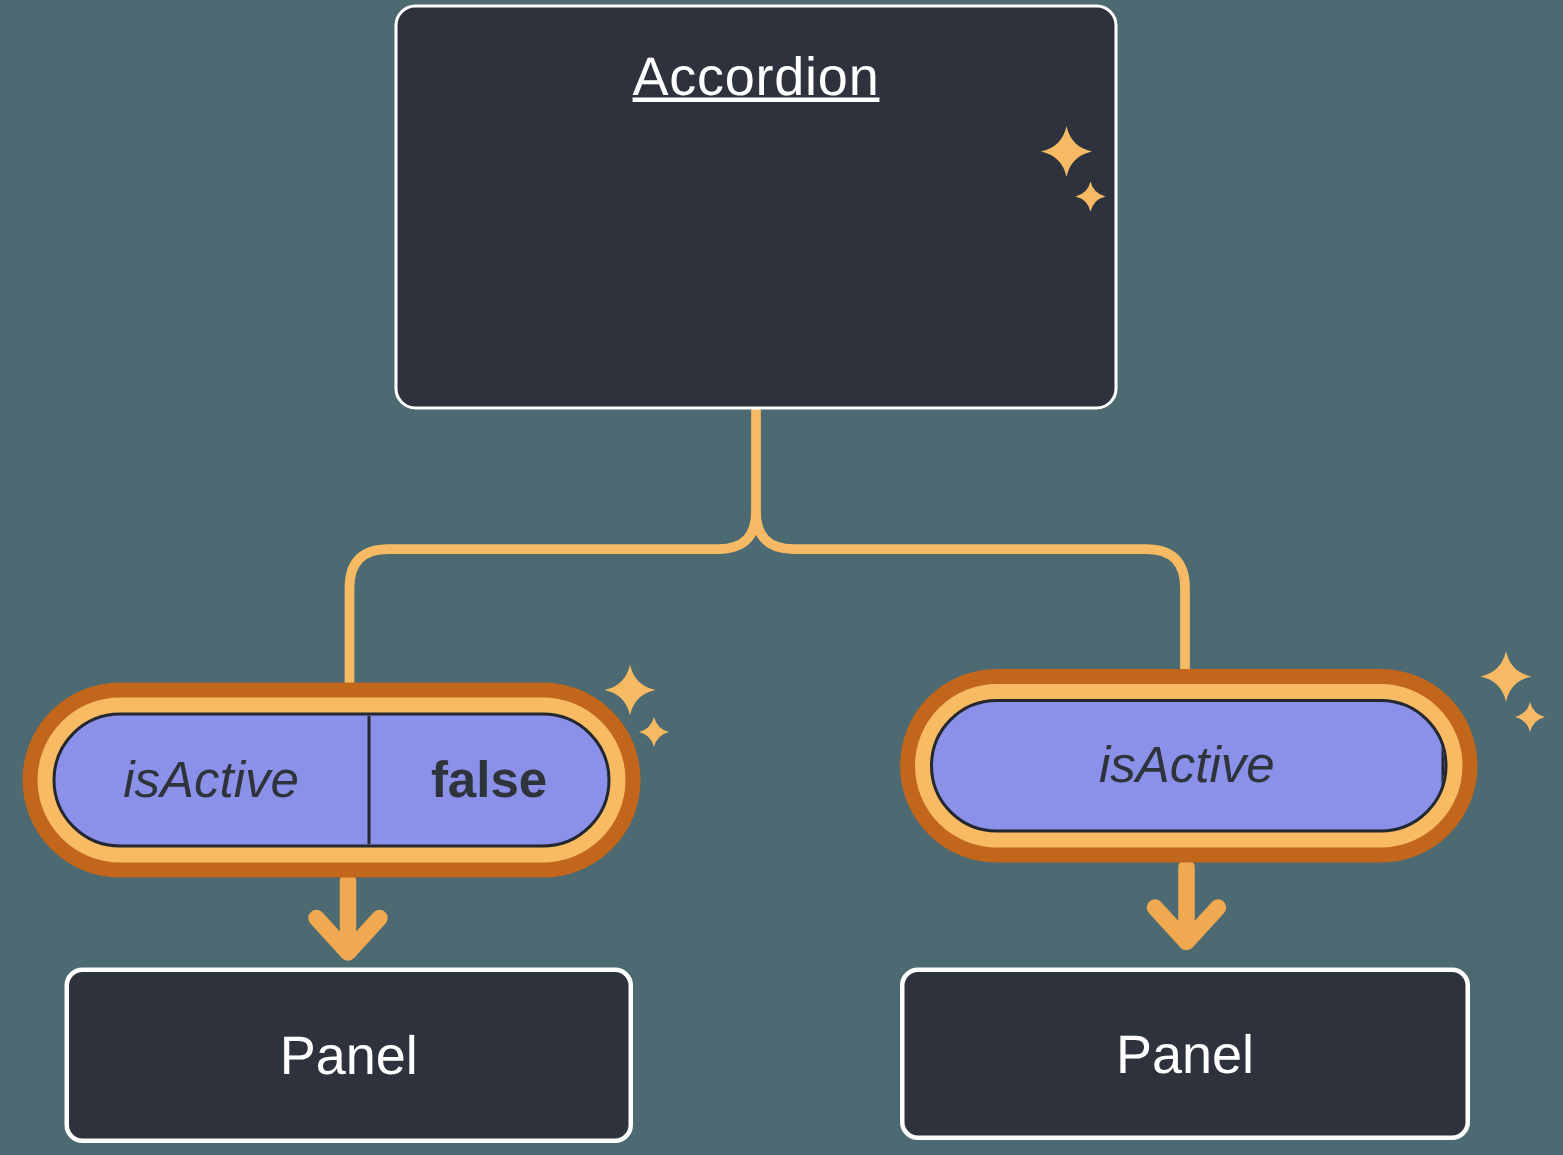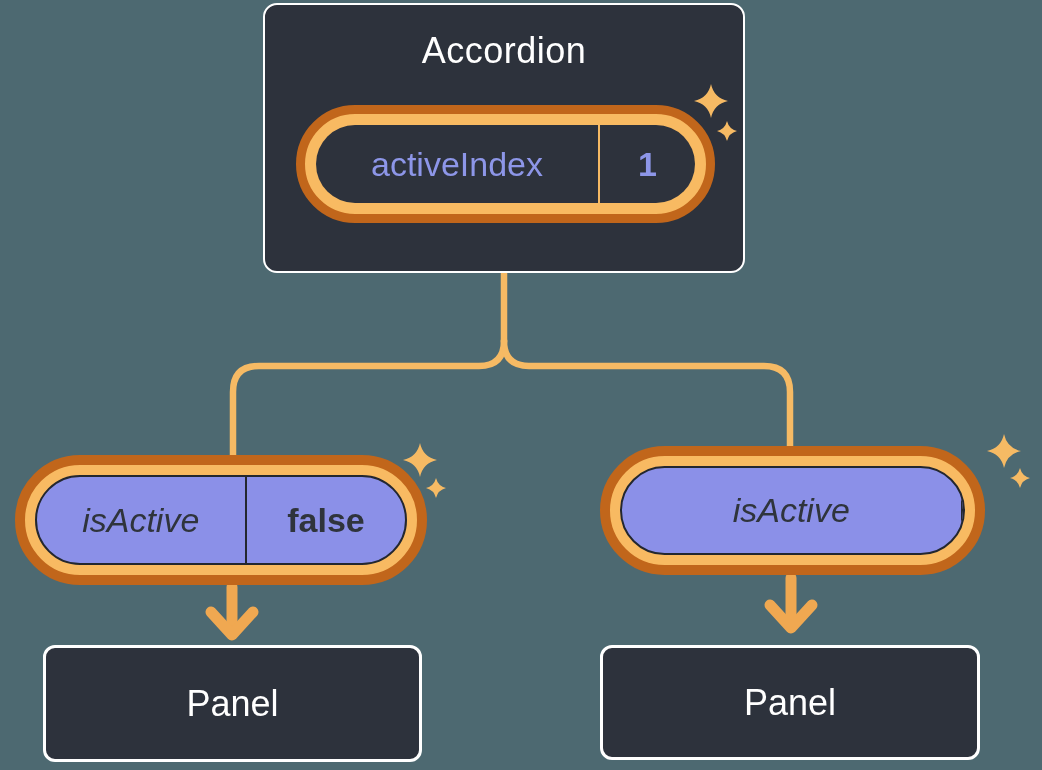--- a/index.html
+++ b/index.html
@@ -17,21 +17,21 @@
   .lines-layer{z-index:1;}
   .sparkle-layer{z-index:4;}
   .connector{stroke:var(--line);stroke-width:6.5;fill:none;stroke-linecap:round;stroke-linejoin:round;}
   .arrow{stroke:var(--arrow);stroke-width:11;fill:none;stroke-linecap:round;stroke-linejoin:round;}
   .sparkle{fill:var(--line);}
 
   .component-box{position:absolute;background:var(--slate);border:2.5px solid var(--white);
     border-radius:14px;z-index:2;}
   .accordion-box{left:263px;top:3px;width:482px;height:270px;}
   .box-title{position:absolute;left:263px;top:30px;width:482px;text-align:center;
-    font-size:36px;font-weight:500;color:var(--white);z-index:3;letter-spacing:0.5px;}
+    font-size:36px;font-weight:500;color:var(--white);z-index:3;letter-spacing:0.5px;text-decoration:underline;}
 
   .pill{position:absolute;border-radius:999px;background:var(--orange-light);z-index:3;display:block;}
   .state-pill{left:296px;top:105px;width:419px;height:118px;border:9px solid var(--orange-dark);padding:11px;}
   .state-core{width:100%;height:100%;border-radius:999px;background:var(--slate);
     display:flex;align-items:stretch;overflow:hidden;}
   .state-core .name-cell{flex:1;display:flex;align-items:center;justify-content:center;
     font-size:34px;color:var(--purple-text);}
   .state-core .divider{width:2px;background:var(--line);}
   .state-core .value-cell{width:95px;display:flex;align-items:center;justify-content:center;
     font-size:34px;font-weight:700;color:var(--purple-text);}
@@ -69,27 +69,20 @@
     </g>
     <g>
       <path class="arrow" d="M791 578 L791 621"></path>
       <path class="arrow" d="M770 605 L791 628 L812 605"></path>
     </g>
   </svg>
 
   <div class="component-box accordion-box"></div>
   <div class="box-title">Accordion</div>
 
-  <div class="pill state-pill">
-    <div class="state-core">
-      <div class="name-cell">activeIndex</div>
-      <div class="divider"></div>
-      <div class="value-cell">1</div>
-    </div>
-  </div>
 
   <div class="pill prop-pill prop-pill-left">
     <div class="prop-core">
       <div class="name-cell">isActive</div>
       <div class="divider"></div>
       <div class="value-cell">false</div>
     </div>
   </div>
 
   <div class="pill prop-pill prop-pill-right">

